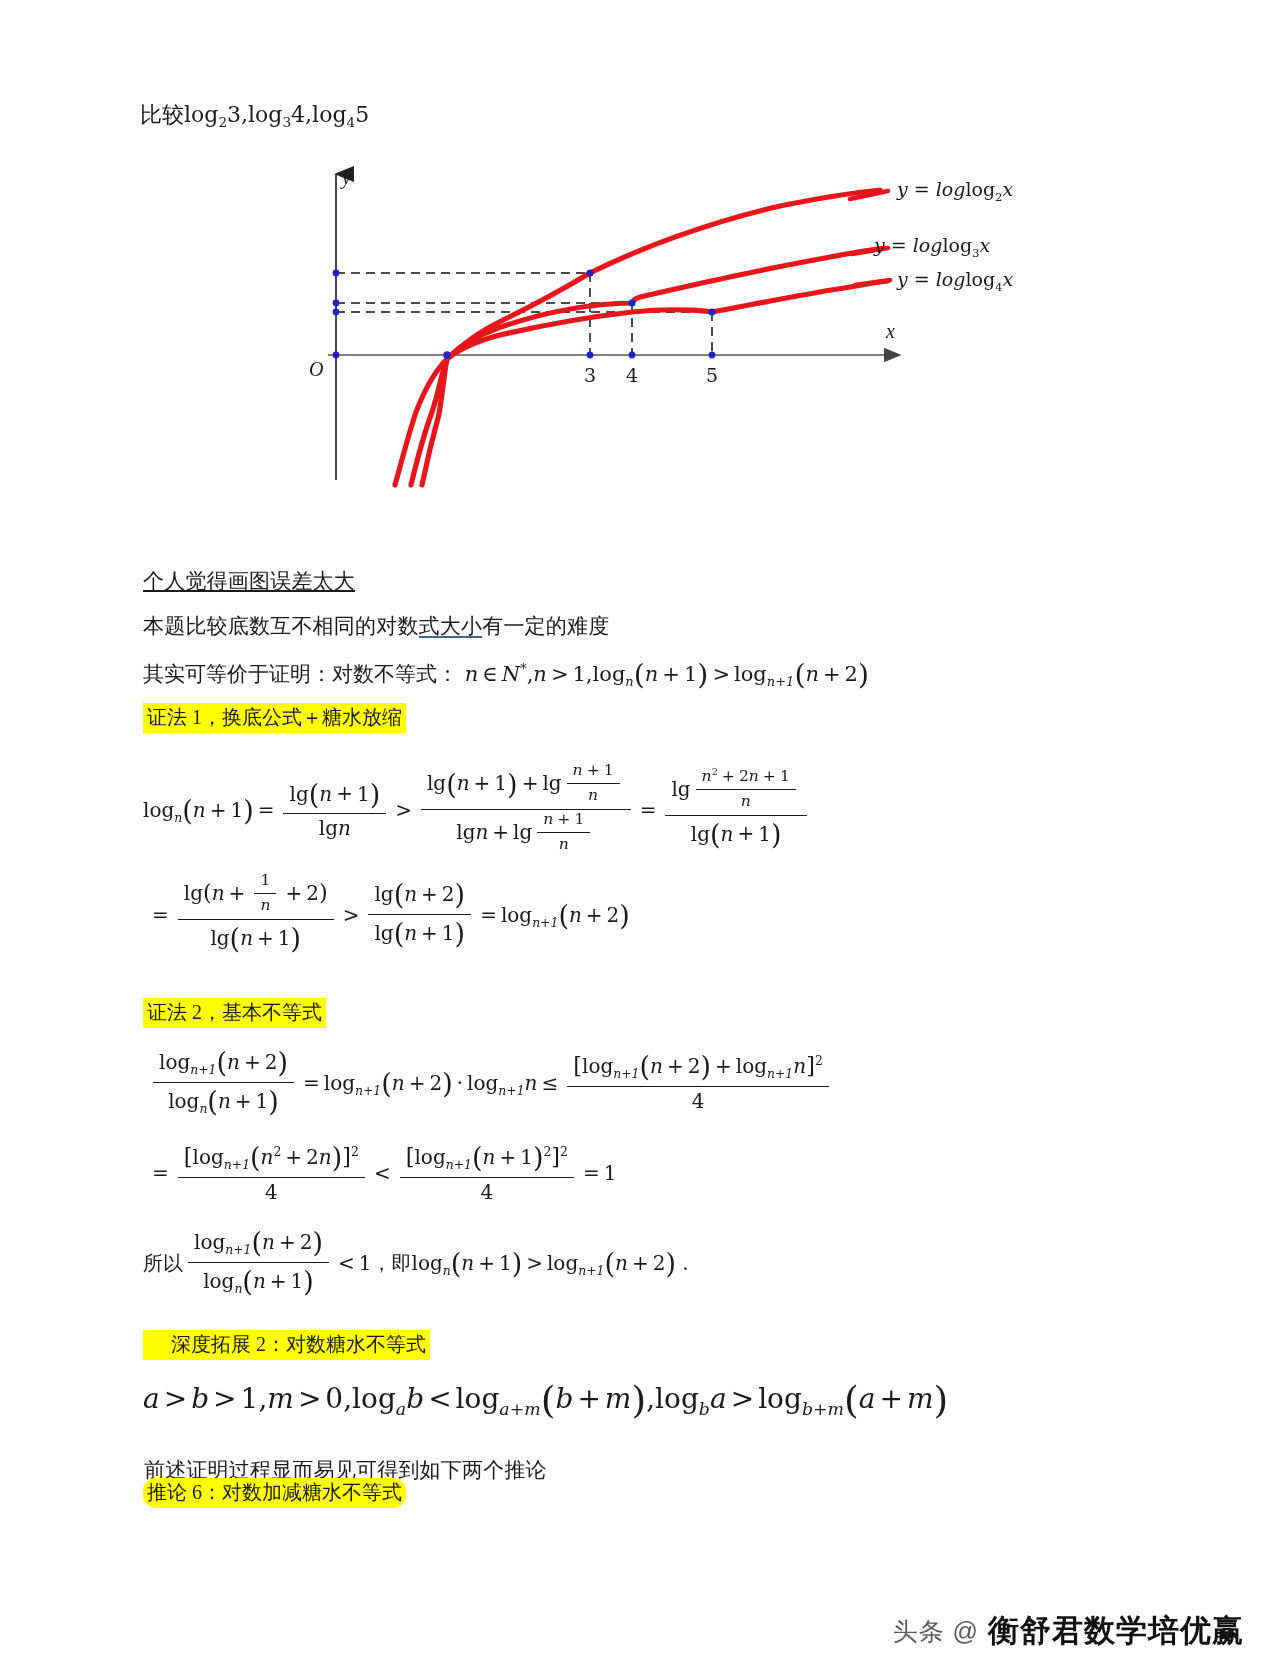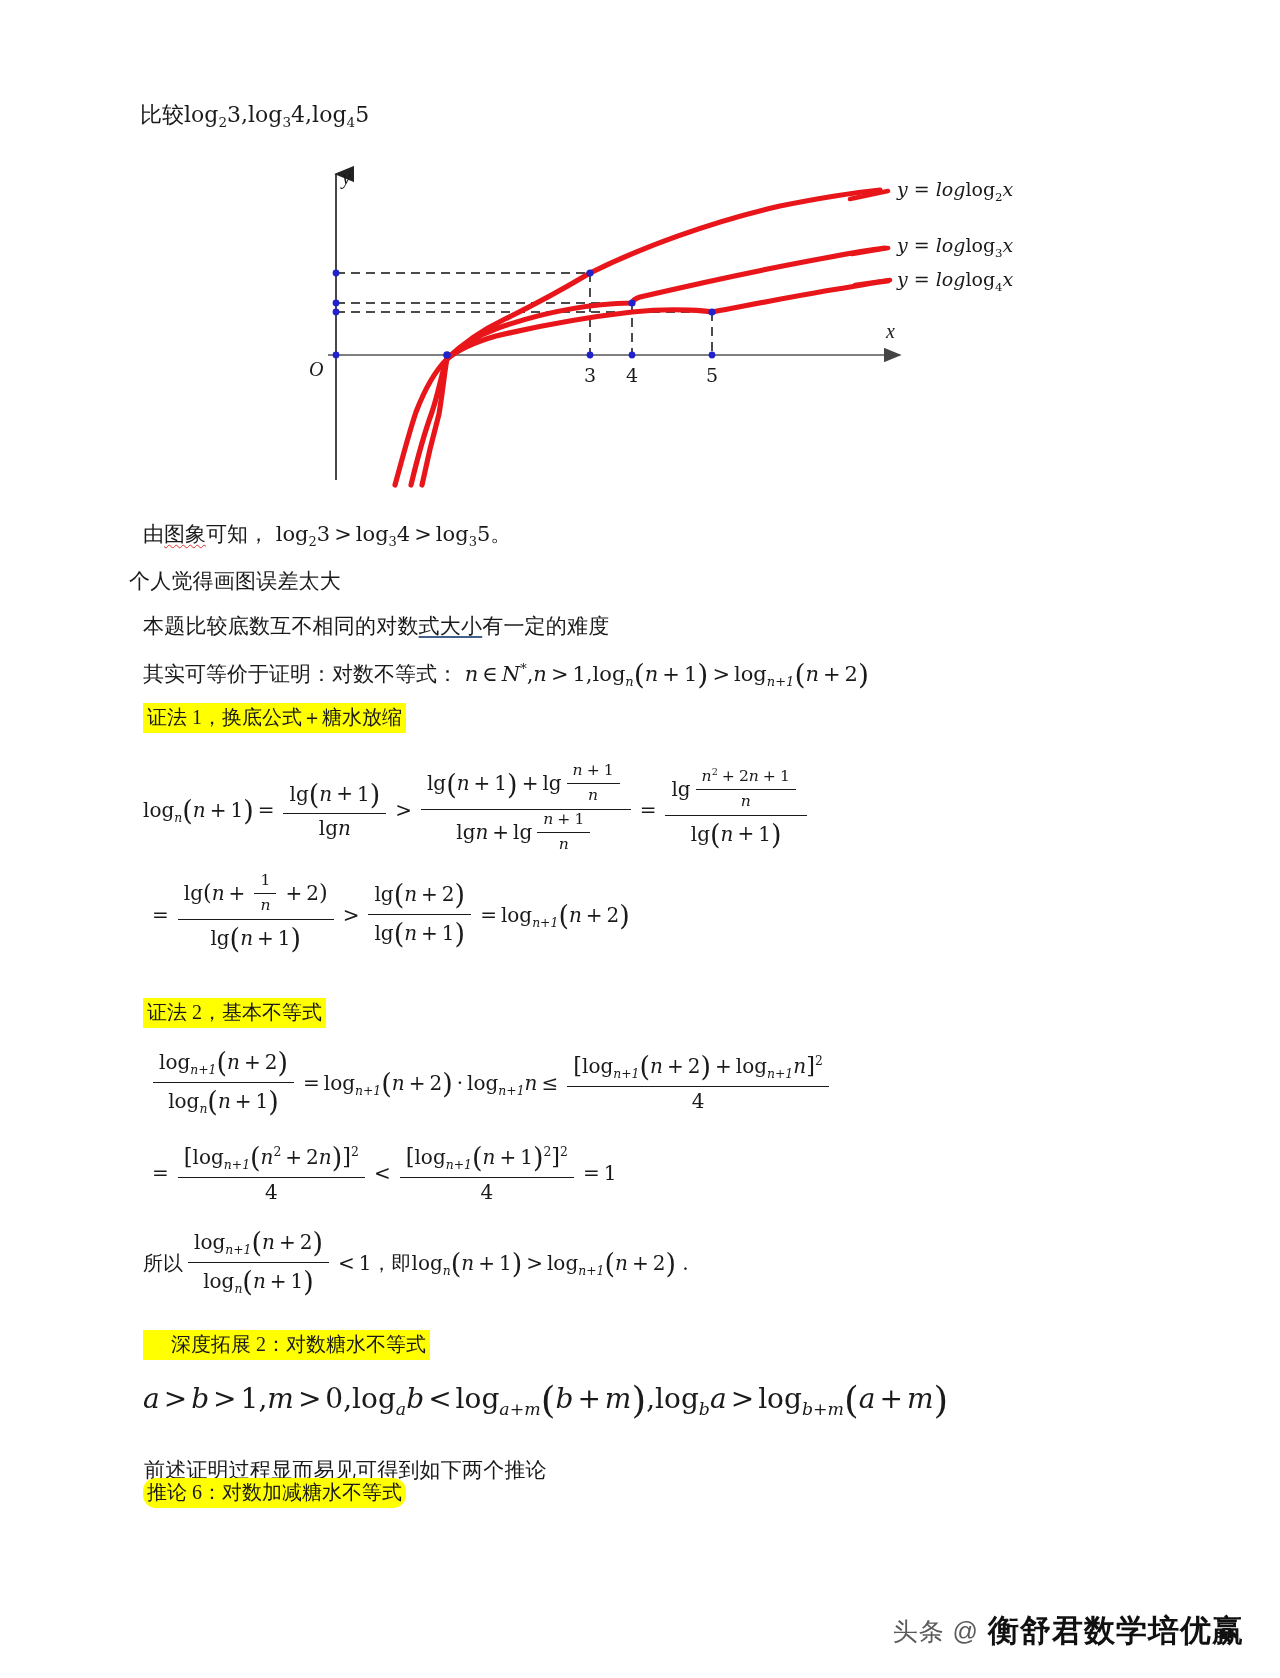--- a/index.html
+++ b/index.html
@@ -214,33 +214,30 @@
     <div class="axlabel" style="left:606px; top:160px;">x</div>
     <div class="axlabel" style="left:29px; top:198px;">O</div>
 
     <div class="ticknum" style="left:304px; top:204px;">3</div>
     <div class="ticknum" style="left:346px; top:204px;">4</div>
     <div class="ticknum" style="left:426px; top:204px;">5</div>
 
     <div class="figlabel" style="left:617px; top:18px;">
       <span class="mi">y = log</span><span class="up">log</span><sub>2</sub><span class="mi">x</span>
     </div>
-    <div class="figlabel" style="left:617px; top:74px;">
+    <div class="figlabel" style="left:594px; top:74px;">
       <span class="mi">y = log</span><span class="up">log</span><sub>3</sub><span class="mi">x</span>
     </div>
     <div class="figlabel" style="left:617px; top:108px;">
       <span class="mi">y = log</span><span class="up">log</span><sub>4</sub><span class="mi">x</span>
     </div>
   </div>
 
-  <div class="mathline" style="left:143px; top:520px;">
-    <span>由</span><span class="squiggle">图象</span><span>可知，</span>&nbsp;<span class="up">log</span><sub>2</sub><span class="up">3</span><span class="op">&gt;</span><span class="up">log</span><sub>3</sub><span class="up">4</span><span class="op">&gt;</span><span class="up">log</span><sub>3</sub><span class="up">5</span><span>。</span>
-  </div>
-
-  <div class="para" style="left:129px; top:567px;">个人觉得画图误差太大</div>
+
+  <div class="para" style="left:143px; top:567px;text-decoration:underline;">个人觉得画图误差太大</div>
 
   <div class="para" style="left:143px; top:612px;">
     <span>本题比较底数互不相同的对数</span><span class="bluelink">式大小</span><span>有一定的难度</span>
   </div>
 
   <div class="mathline" style="left:143px; top:658px;text-align:center;">
     <span>其实可等价于证明：对数不等式：</span>&nbsp;<span class="mi">n</span><span class="op">∈</span><span class="mi">N</span><sup>*</sup><span>,</span><span class="mi">n</span><span class="op">&gt;</span><span class="up">1</span><span>,</span><span class="up">log</span><sub class="it">n</sub><span class="pbig">(</span><span class="mi">n</span><span class="op">+</span><span class="up">1</span><span class="pbig">)</span><span class="op">&gt;</span><span class="up">log</span><sub class="it">n+1</sub><span class="pbig">(</span><span class="mi">n</span><span class="op">+</span><span class="up">2</span><span class="pbig">)</span>
   </div>
 
   <div class="hl" style="left:143px; top:703px;">证法 1，换底公式＋糖水放缩</div>

